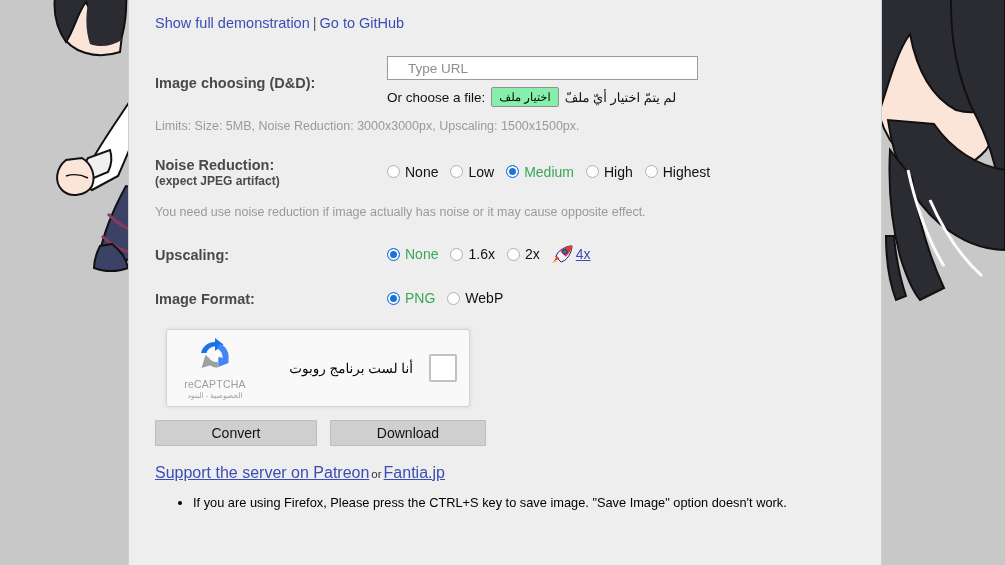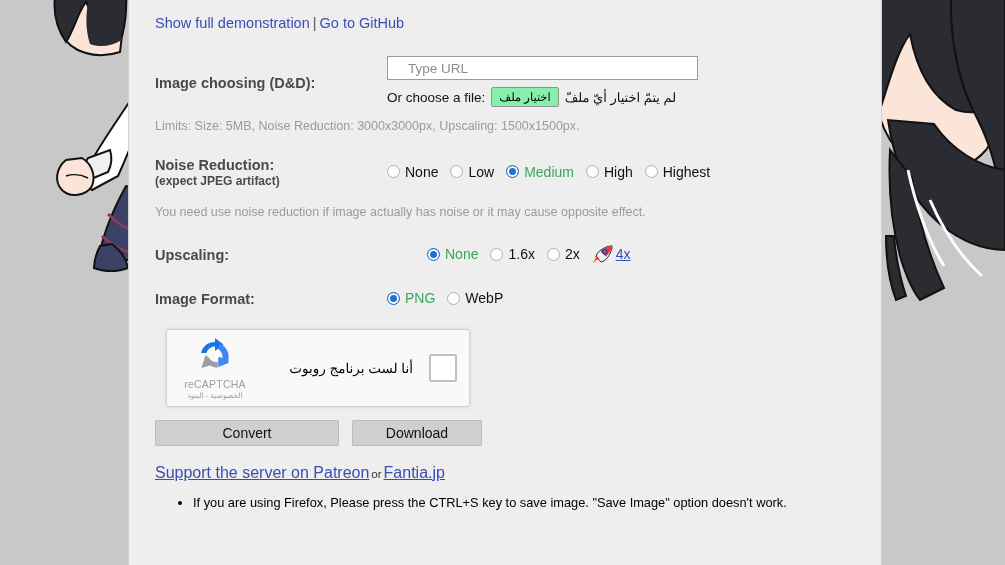--- a/index.html
+++ b/index.html
@@ -174,22 +174,22 @@
     font-family: "Liberation Sans", sans-serif;
     font-size: 14px;
     color: #111;
     background: #cfcfcf;
     border: 1px solid #bdbdbd;
     border-radius: 1px;
     height: 26px;
     cursor: pointer;
     padding: 0;
   }
-  #convert-button { width: 184px; }
-  #download-button { width: 130px; margin-left: 13px; }
+  #convert-button { width: 162px; }
+  #download-button { width: 156px; margin-left: 13px; }
 
   
   .support {
     margin-top: 18px;
     font-size: 16px;
     color: #3a4db5;
   }
   .support a { color: #3a4db5; text-decoration: underline; }
   .support .or { font-size: 11.5px; color: #333; padding: 0 2px; }
 
@@ -293,21 +293,21 @@
           <label class="radio-item">
             <span class="rb"></span>
             <span class="rlabel">Highest</span>
           </label>
         </div>
       </div>
     </div>
 
     <p class="helptext" style="margin-top:17px;">You need use noise reduction if image actually has noise or it may cause opposite effect.</p>
 
-    <div class="row" style="margin-top:26px;gap:40px;">
+    <div class="row" style="margin-top:26px;">
       <div class="row-label">Upscaling:</div>
       <div class="row-field">
         <div class="radios">
           <label class="radio-item">
             <span class="rb checked"></span>
             <span class="rlabel sel">None</span>
           </label>
           <label class="radio-item">
             <span class="rb"></span>
             <span class="rlabel">1.6x</span>

